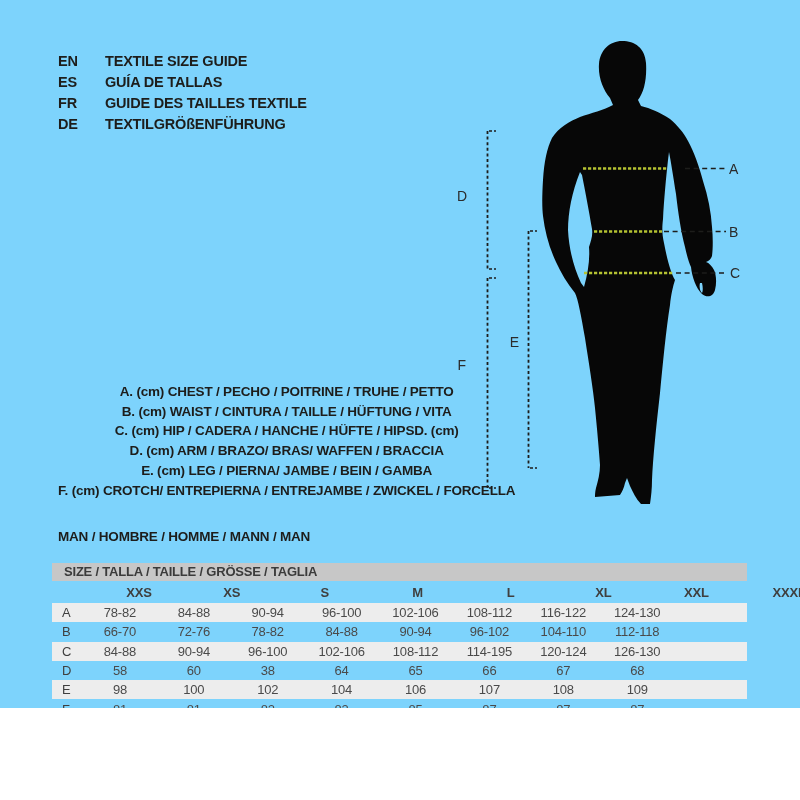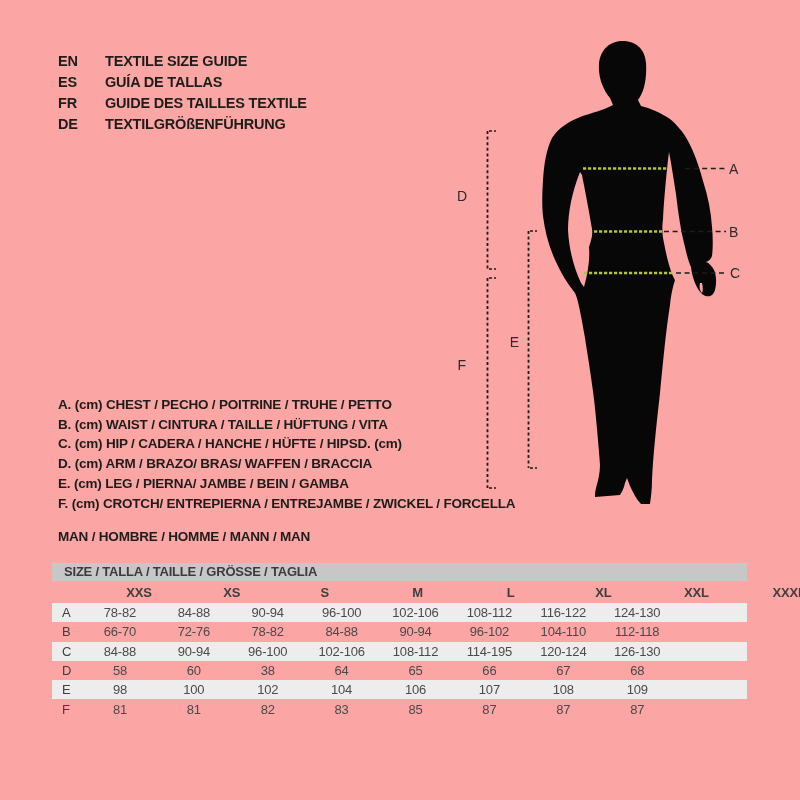--- a/index.html
+++ b/index.html
@@ -1,28 +1,28 @@
 <!DOCTYPE html>
 <html><head>
 <meta charset="utf-8">
 <style>
   html,body{margin:0;padding:0;background:#fff;}
   .page{
-    position:relative;width:800px;height:800px;background:#fca5a5;overflow:hidden;
+    position:relative;width:800px;height:708px;background:#7dd3fc;overflow:hidden;
     font-family:"Liberation Sans","DejaVu Sans",sans-serif;color:#1d1d1b;
   }
   
   .lang-list{position:absolute;left:58px;top:51px;}
   .lang-row{display:flex;line-height:20.9px;font-size:14.5px;font-weight:bold;letter-spacing:-0.2px;color:#1d1d1b;}
   .lang-code{width:47px;flex:0 0 47px;}
   
   .figure-svg{position:absolute;left:0;top:0;width:800px;height:800px;pointer-events:none;}
   .figure-svg text{font-family:"Liberation Sans","DejaVu Sans",sans-serif;font-size:14px;fill:#2b2b2b;}
   
-  .measure-list{position:absolute;left:58px;top:395px;}
+  .measure-list{position:absolute;left:58px;top:382px;text-align:center;}
   .measure-line{line-height:19.7px;font-size:13.5px;font-weight:bold;letter-spacing:-0.2px;color:#1d1d1b;white-space:nowrap;}
   
   .gender-line{position:absolute;left:58px;top:529px;font-size:13.5px;font-weight:bold;letter-spacing:-0.2px;color:#1d1d1b;}
   
   .size-table{position:absolute;left:52px;top:563px;width:695px;}
   .size-header{height:18px;line-height:18px;background:#c7c7c7;padding-left:12px;
     font-size:13px;font-weight:bold;letter-spacing:-0.2px;color:#3b3b3b;}
   .tbl-grid{display:grid;grid-template-columns:31px repeat(8,73.9px) 1fr;align-items:center;}
   .cols-row{height:22px;font-size:13px;font-weight:bold;color:#3f3f3f;gap:19px;}
   .tbl-row{height:19.3px;font-size:13px;color:#4a4a4a;}

